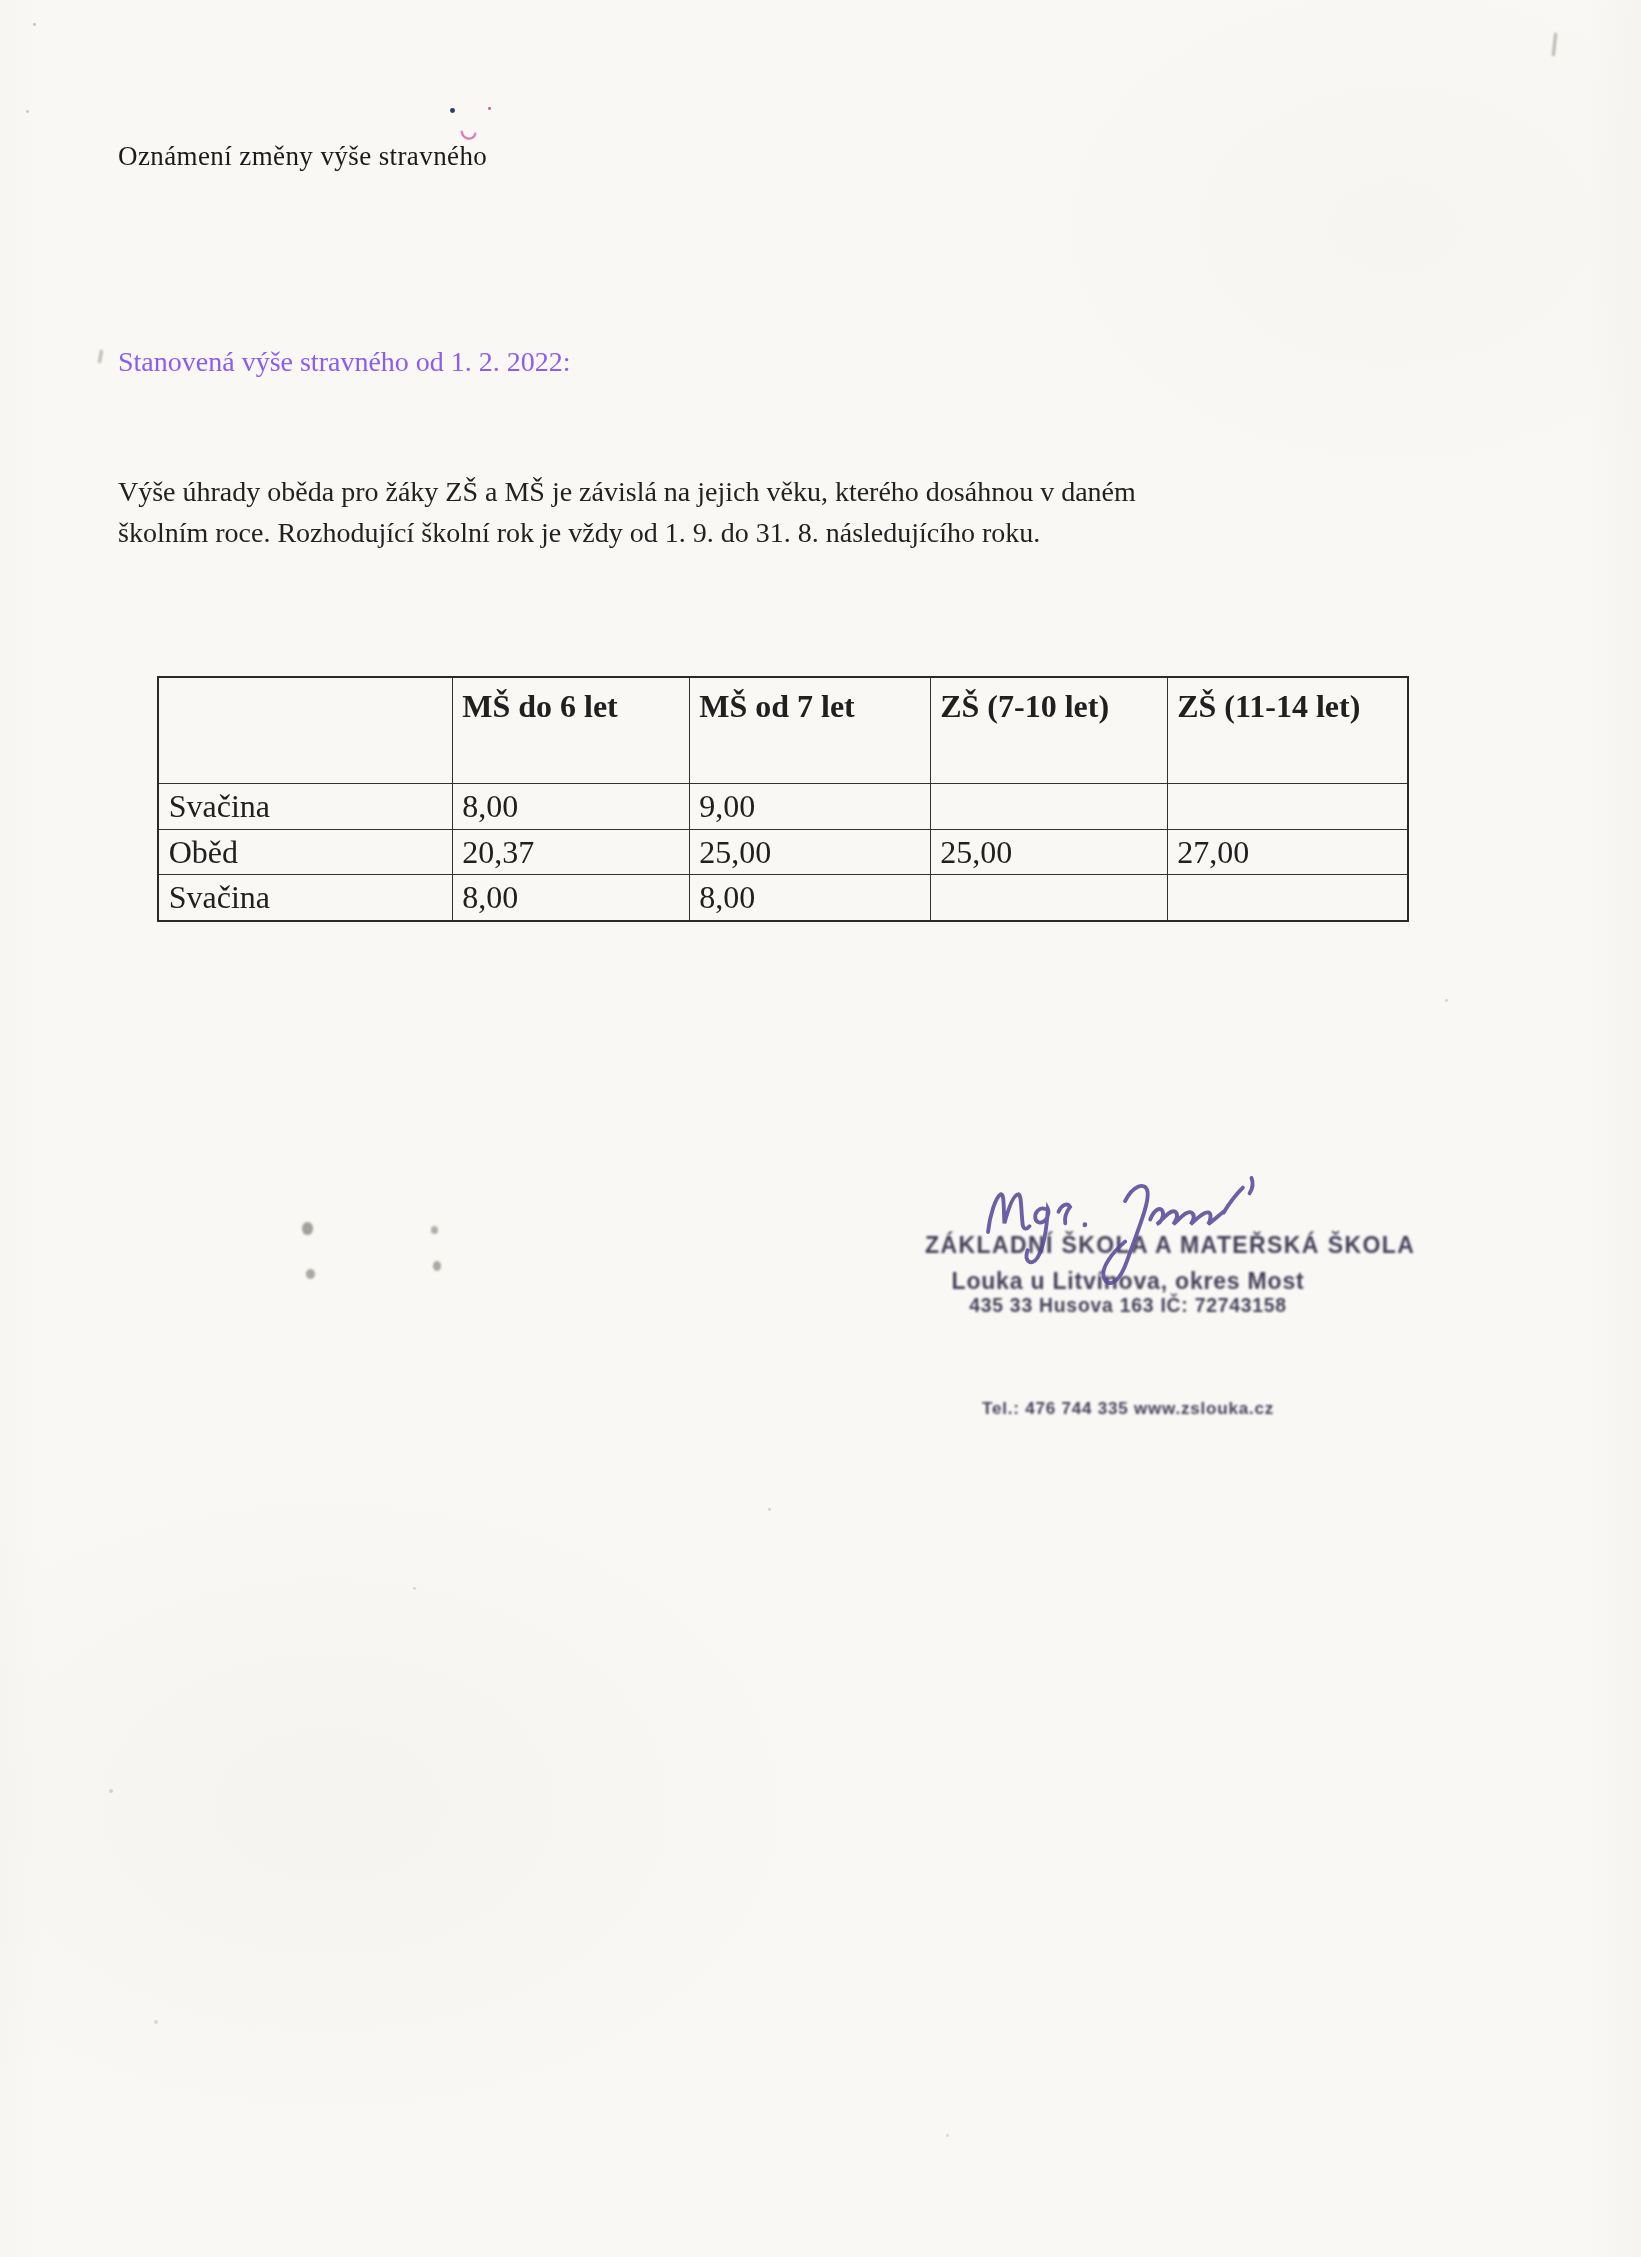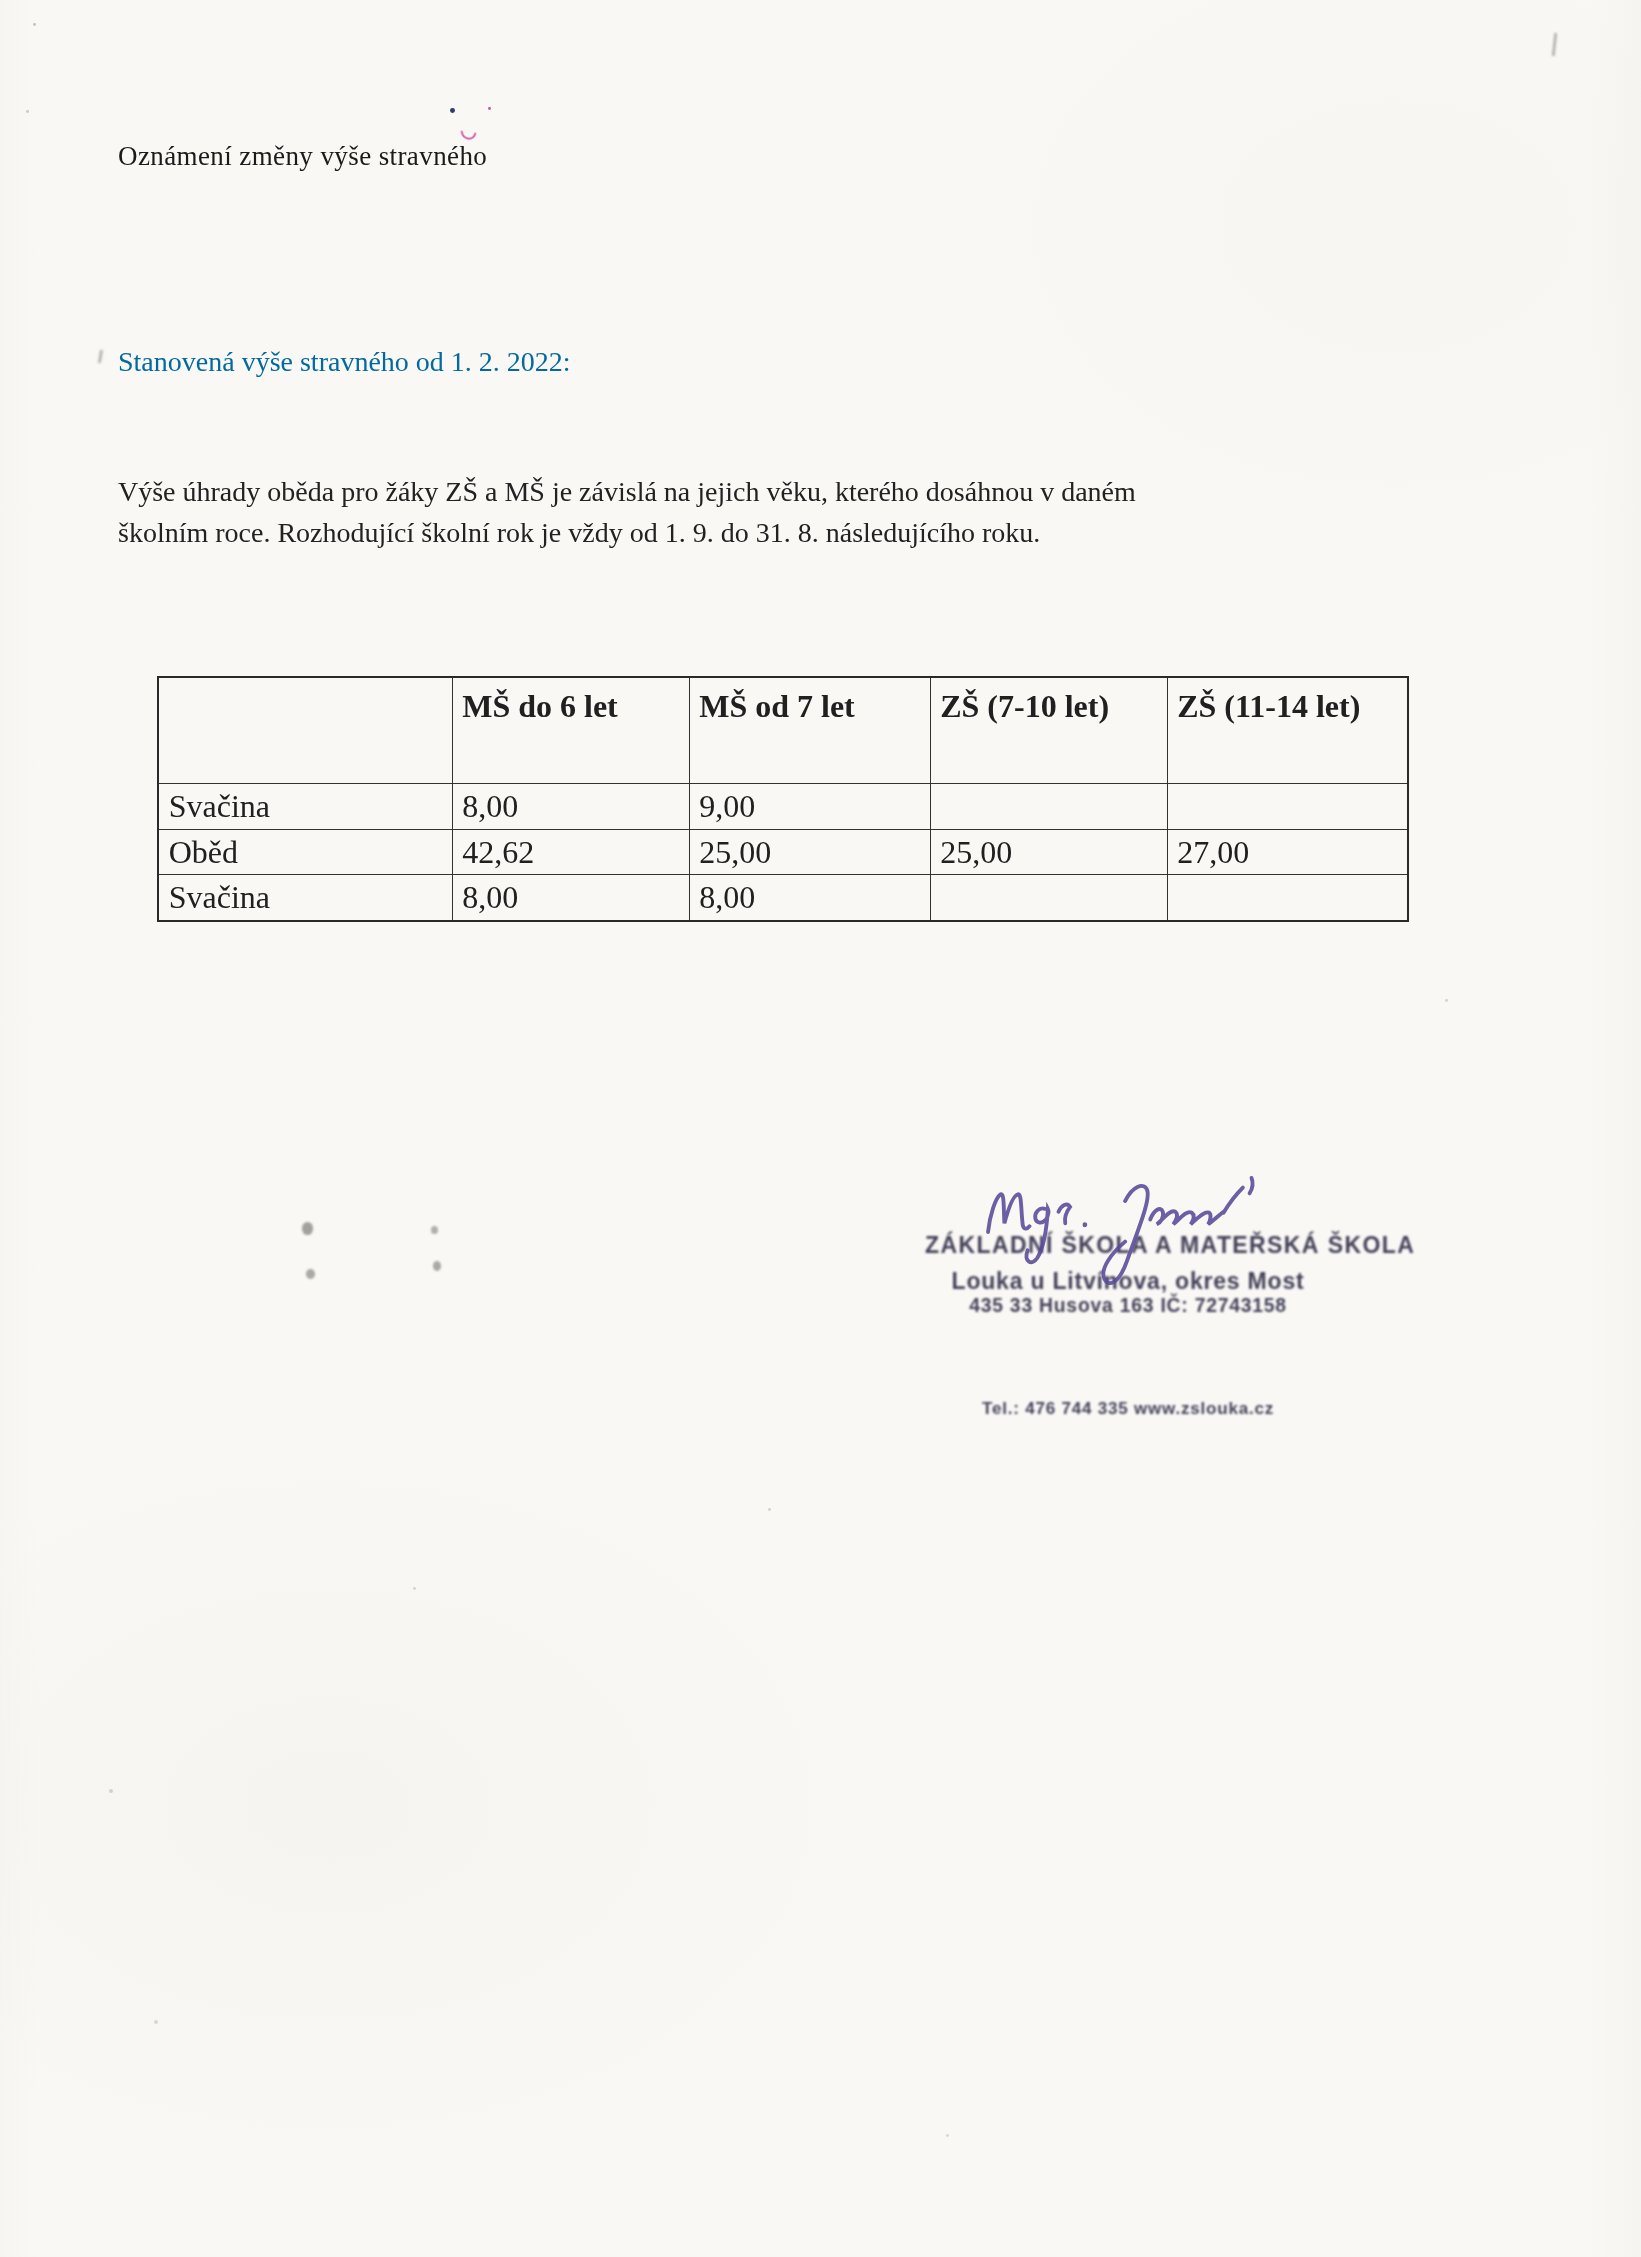--- a/index.html
+++ b/index.html
@@ -20,21 +20,21 @@
       linear-gradient(270deg, rgba(228,226,220,0.18) 0, transparent 53px);
   }
   .doc{position:absolute;inset:0;filter:blur(0.3px);}
   .title{
     position:absolute;left:118px;top:141px;
     font-size:27px;font-weight:normal;letter-spacing:0.4px;color:#1b1b1b;
     white-space:nowrap;
   }
   .subtitle{
     position:absolute;left:118px;top:346px;
-    font-size:28px;color:#0369a1;white-space:nowrap;
+    font-size:28px;color:#8b5cf6;white-space:nowrap;
   }
   .para{
     position:absolute;left:118px;top:472px;width:1106px;
     font-size:28px;line-height:1.45;color:#222;
   }
   table.price{
     position:absolute;left:157px;top:676px;width:1250px;
     border-collapse:collapse;table-layout:fixed;
     border:2.9px solid #2a2a2a;
   }
@@ -104,21 +104,21 @@
     </tr>
     <tr class="item">
       <td>Svačina</td>
       <td>8,00</td>
       <td>9,00</td>
       <td></td>
       <td></td>
     </tr>
     <tr class="item">
       <td>Oběd</td>
-      <td>42,62</td>
+      <td>20,37</td>
       <td>25,00</td>
       <td>25,00</td>
       <td>27,00</td>
     </tr>
     <tr class="item">
       <td>Svačina</td>
       <td>8,00</td>
       <td>8,00</td>
       <td></td>
       <td></td>

